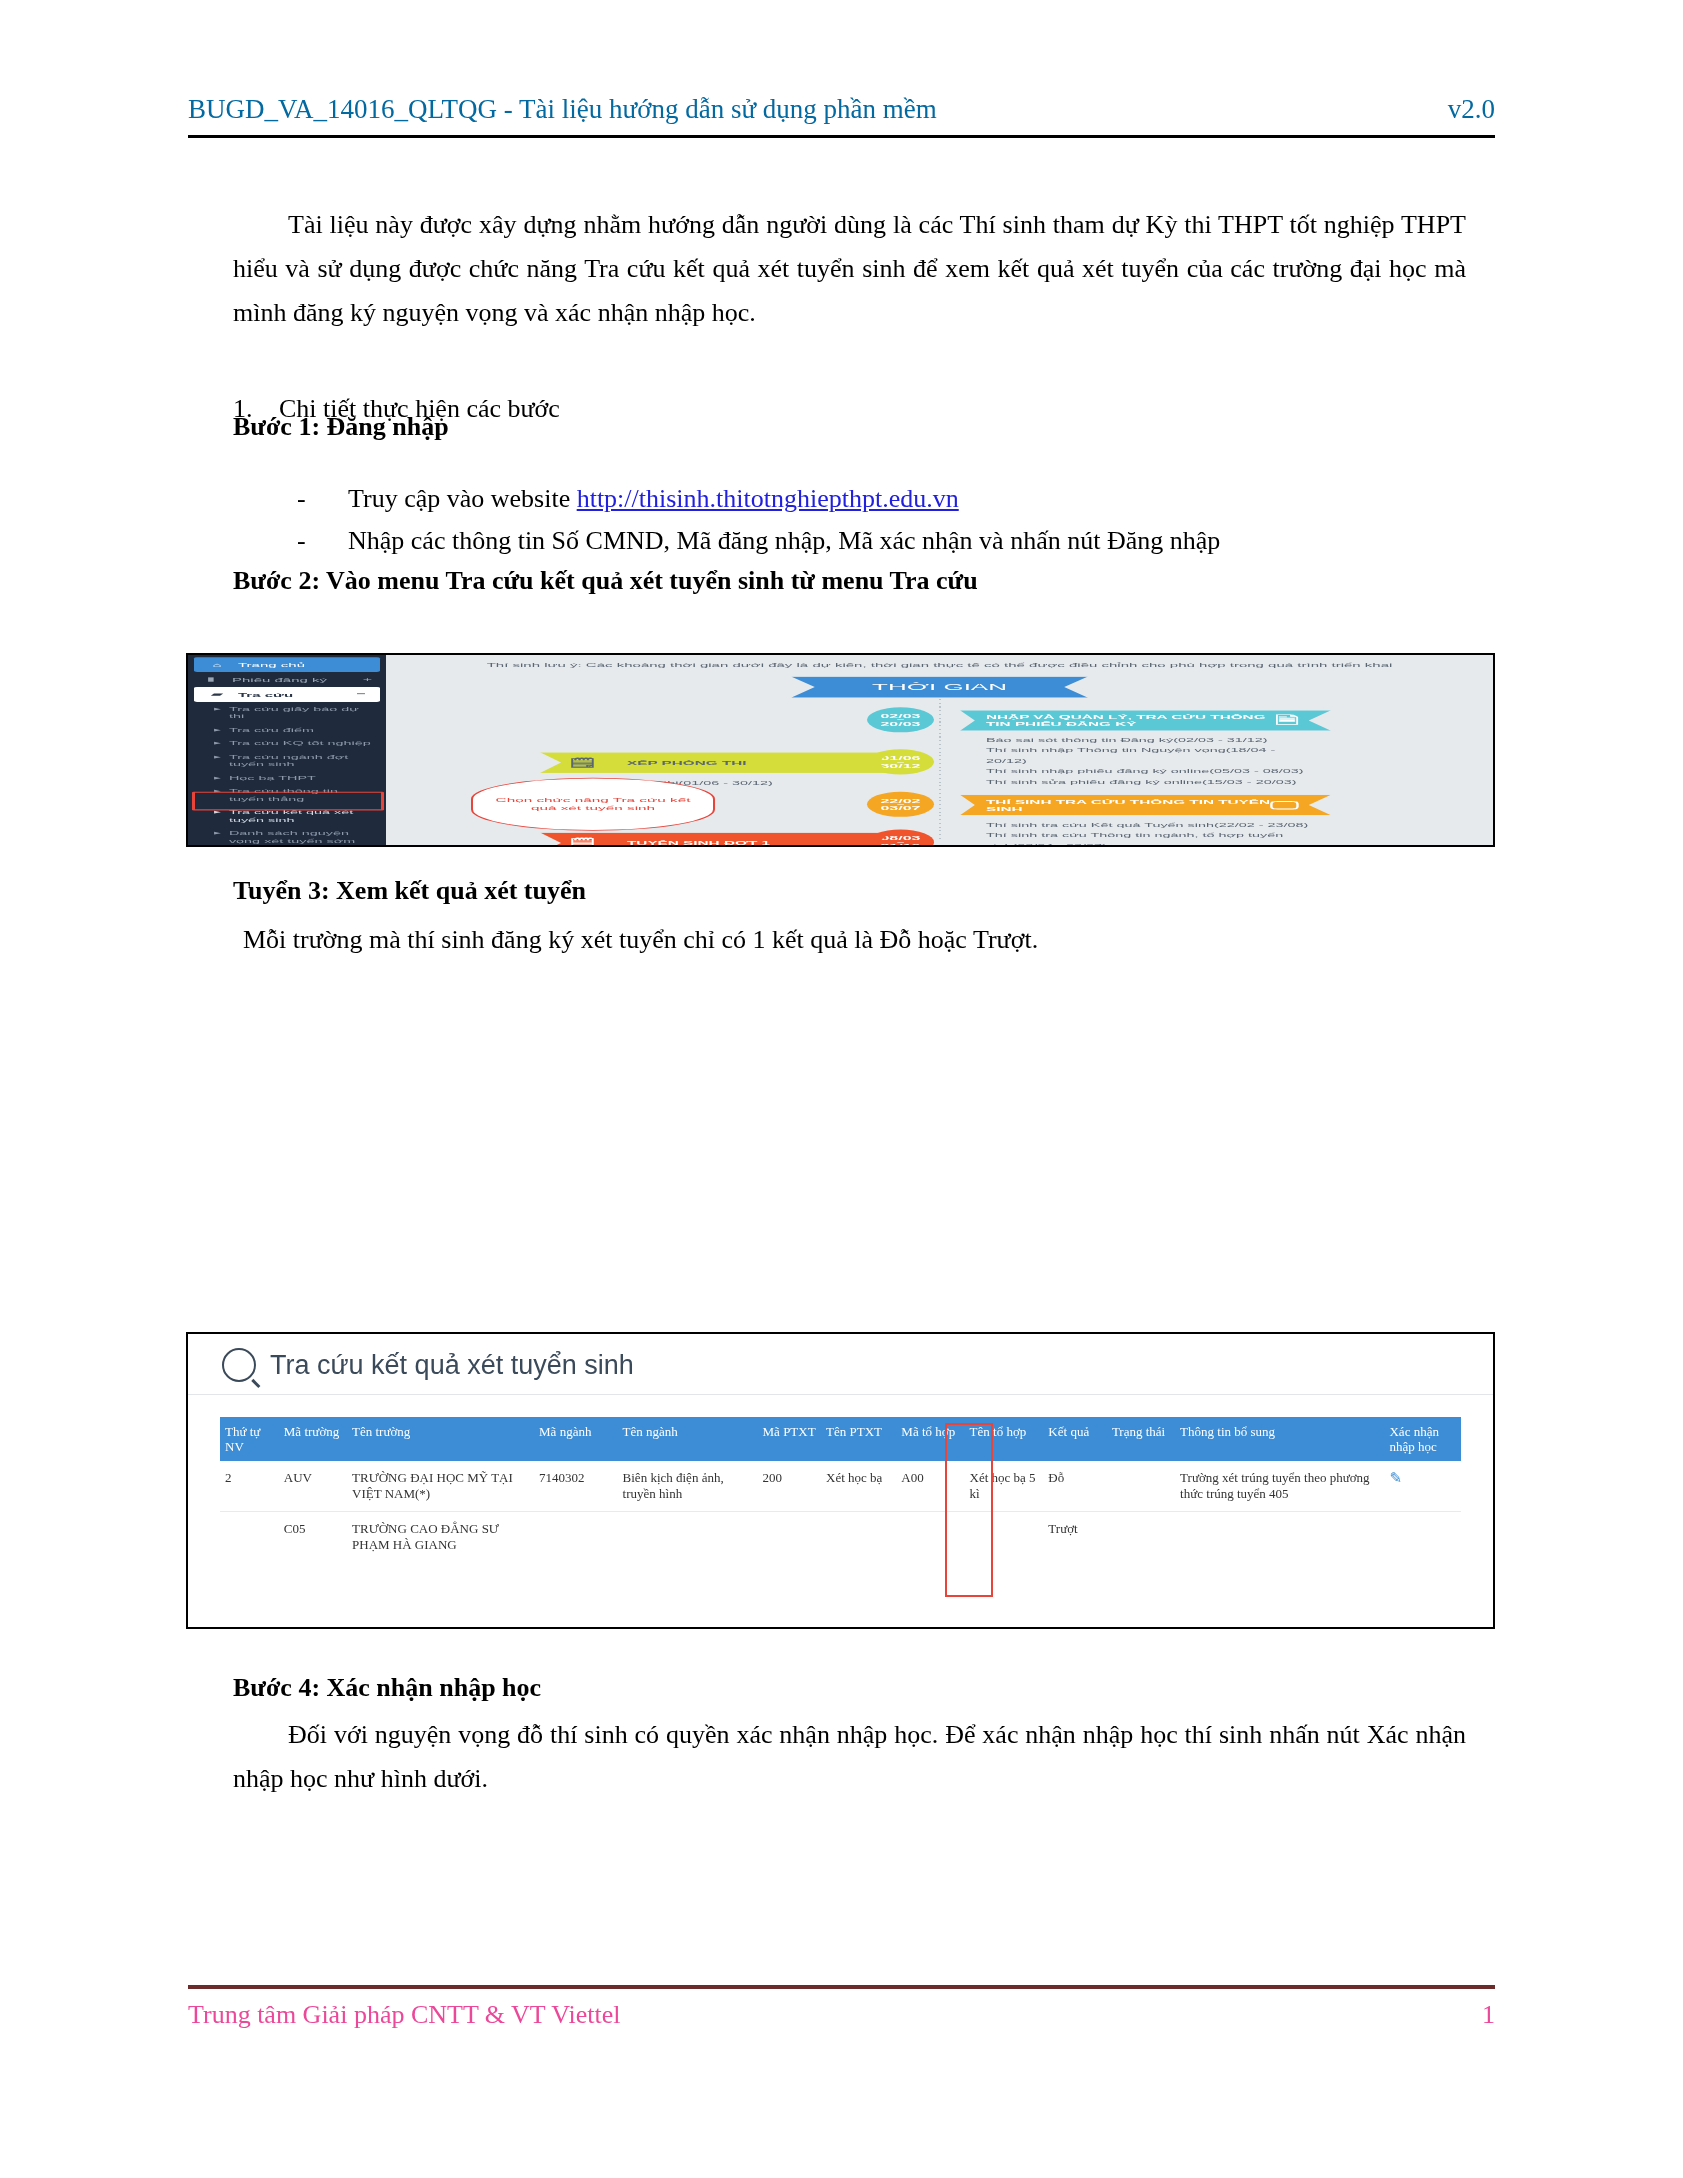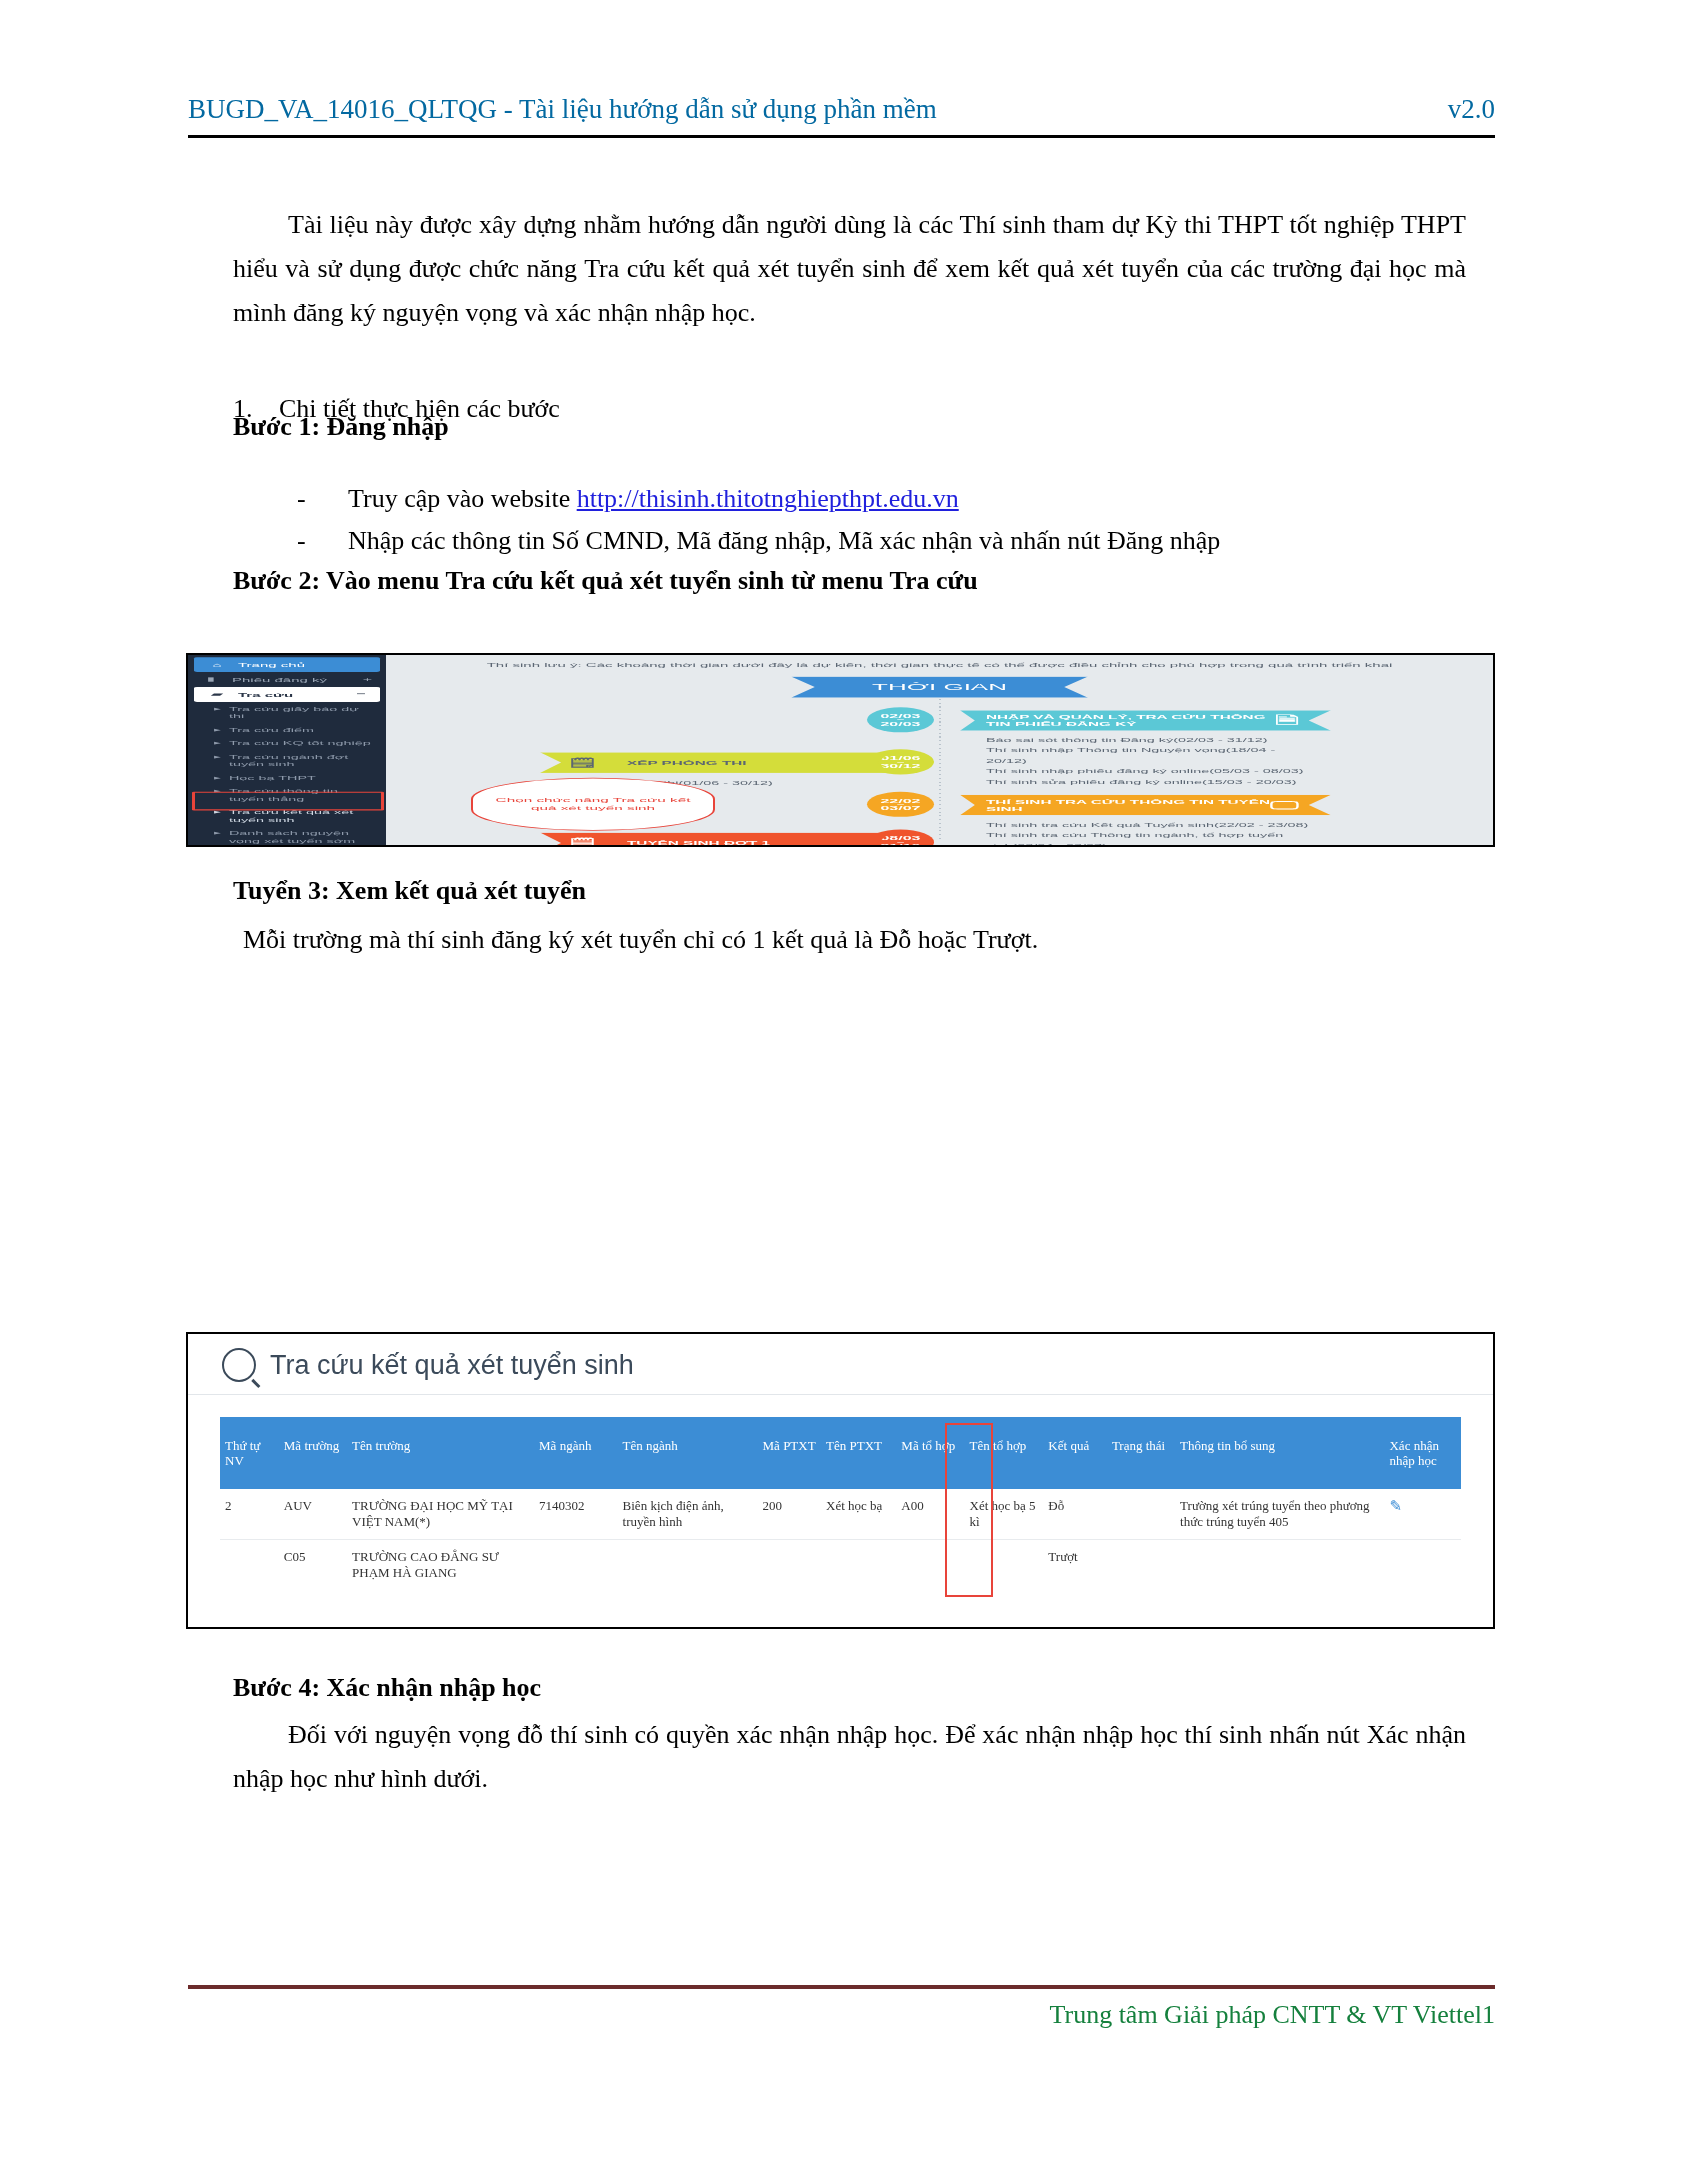--- a/index.html
+++ b/index.html
@@ -22,22 +22,22 @@
   }
   .hdr-rule{
     position:absolute;left:188px;top:135px;width:1307px;height:3px;background:#000;
   }
   
   .ftr-rule{
     position:absolute;left:188px;top:1985px;width:1307px;height:4px;background:#6b2b2b;
   }
   .ftr{
     position:absolute;left:188px;top:2000px;width:1307px;
-    display:flex;justify-content:flex-end;align-items:baseline;
-    font-size:26px;color:#15803d;
+    display:flex;justify-content:space-between;align-items:baseline;
+    font-size:26px;color:#ec4899;
   }
   
   .body-txt{
     position:absolute;left:233px;top:203px;width:1233px;
     font-size:26px;line-height:44px;text-align:justify;color:#000;
   }
   .body-txt p{margin:0;text-indent:55px;}
   .numlist{
     position:absolute;left:233px;top:388px;width:1247px;
     font-size:26px;line-height:42px;font-weight:normal;color:#000;
@@ -147,21 +147,21 @@
     display:inline-block;position:relative;
   }
   .tbl-title .magn:after{
     content:"";position:absolute;right:-7px;bottom:-4px;width:10px;height:2.5px;
     background:#3b4a5a;transform:rotate(45deg);
   }
   .tbl-wrap{padding:22px 32px 0 32px;}
   table{border-collapse:collapse;width:100%;font-family:"Liberation Serif",serif;}
   thead th{
     background:#3c8dd5;color:#fff;font-size:13px;font-weight:normal;
-    text-align:left;padding:21px 5px;vertical-align:top;line-height:15px;
+    text-align:left;padding:7px 5px;vertical-align:top;line-height:15px;
   }
   tbody td{
     font-size:13px;color:#333;padding:9px 5px;vertical-align:top;line-height:16px;
   }
   tbody tr.r1 td{border-bottom:1px solid #e8ebee;}
   .redcell{
     position:absolute;border:2.5px solid #e8443a;box-sizing:border-box;
   }
   .icon-edit{color:#3c8dd5;font-size:15px;}
 </style>

